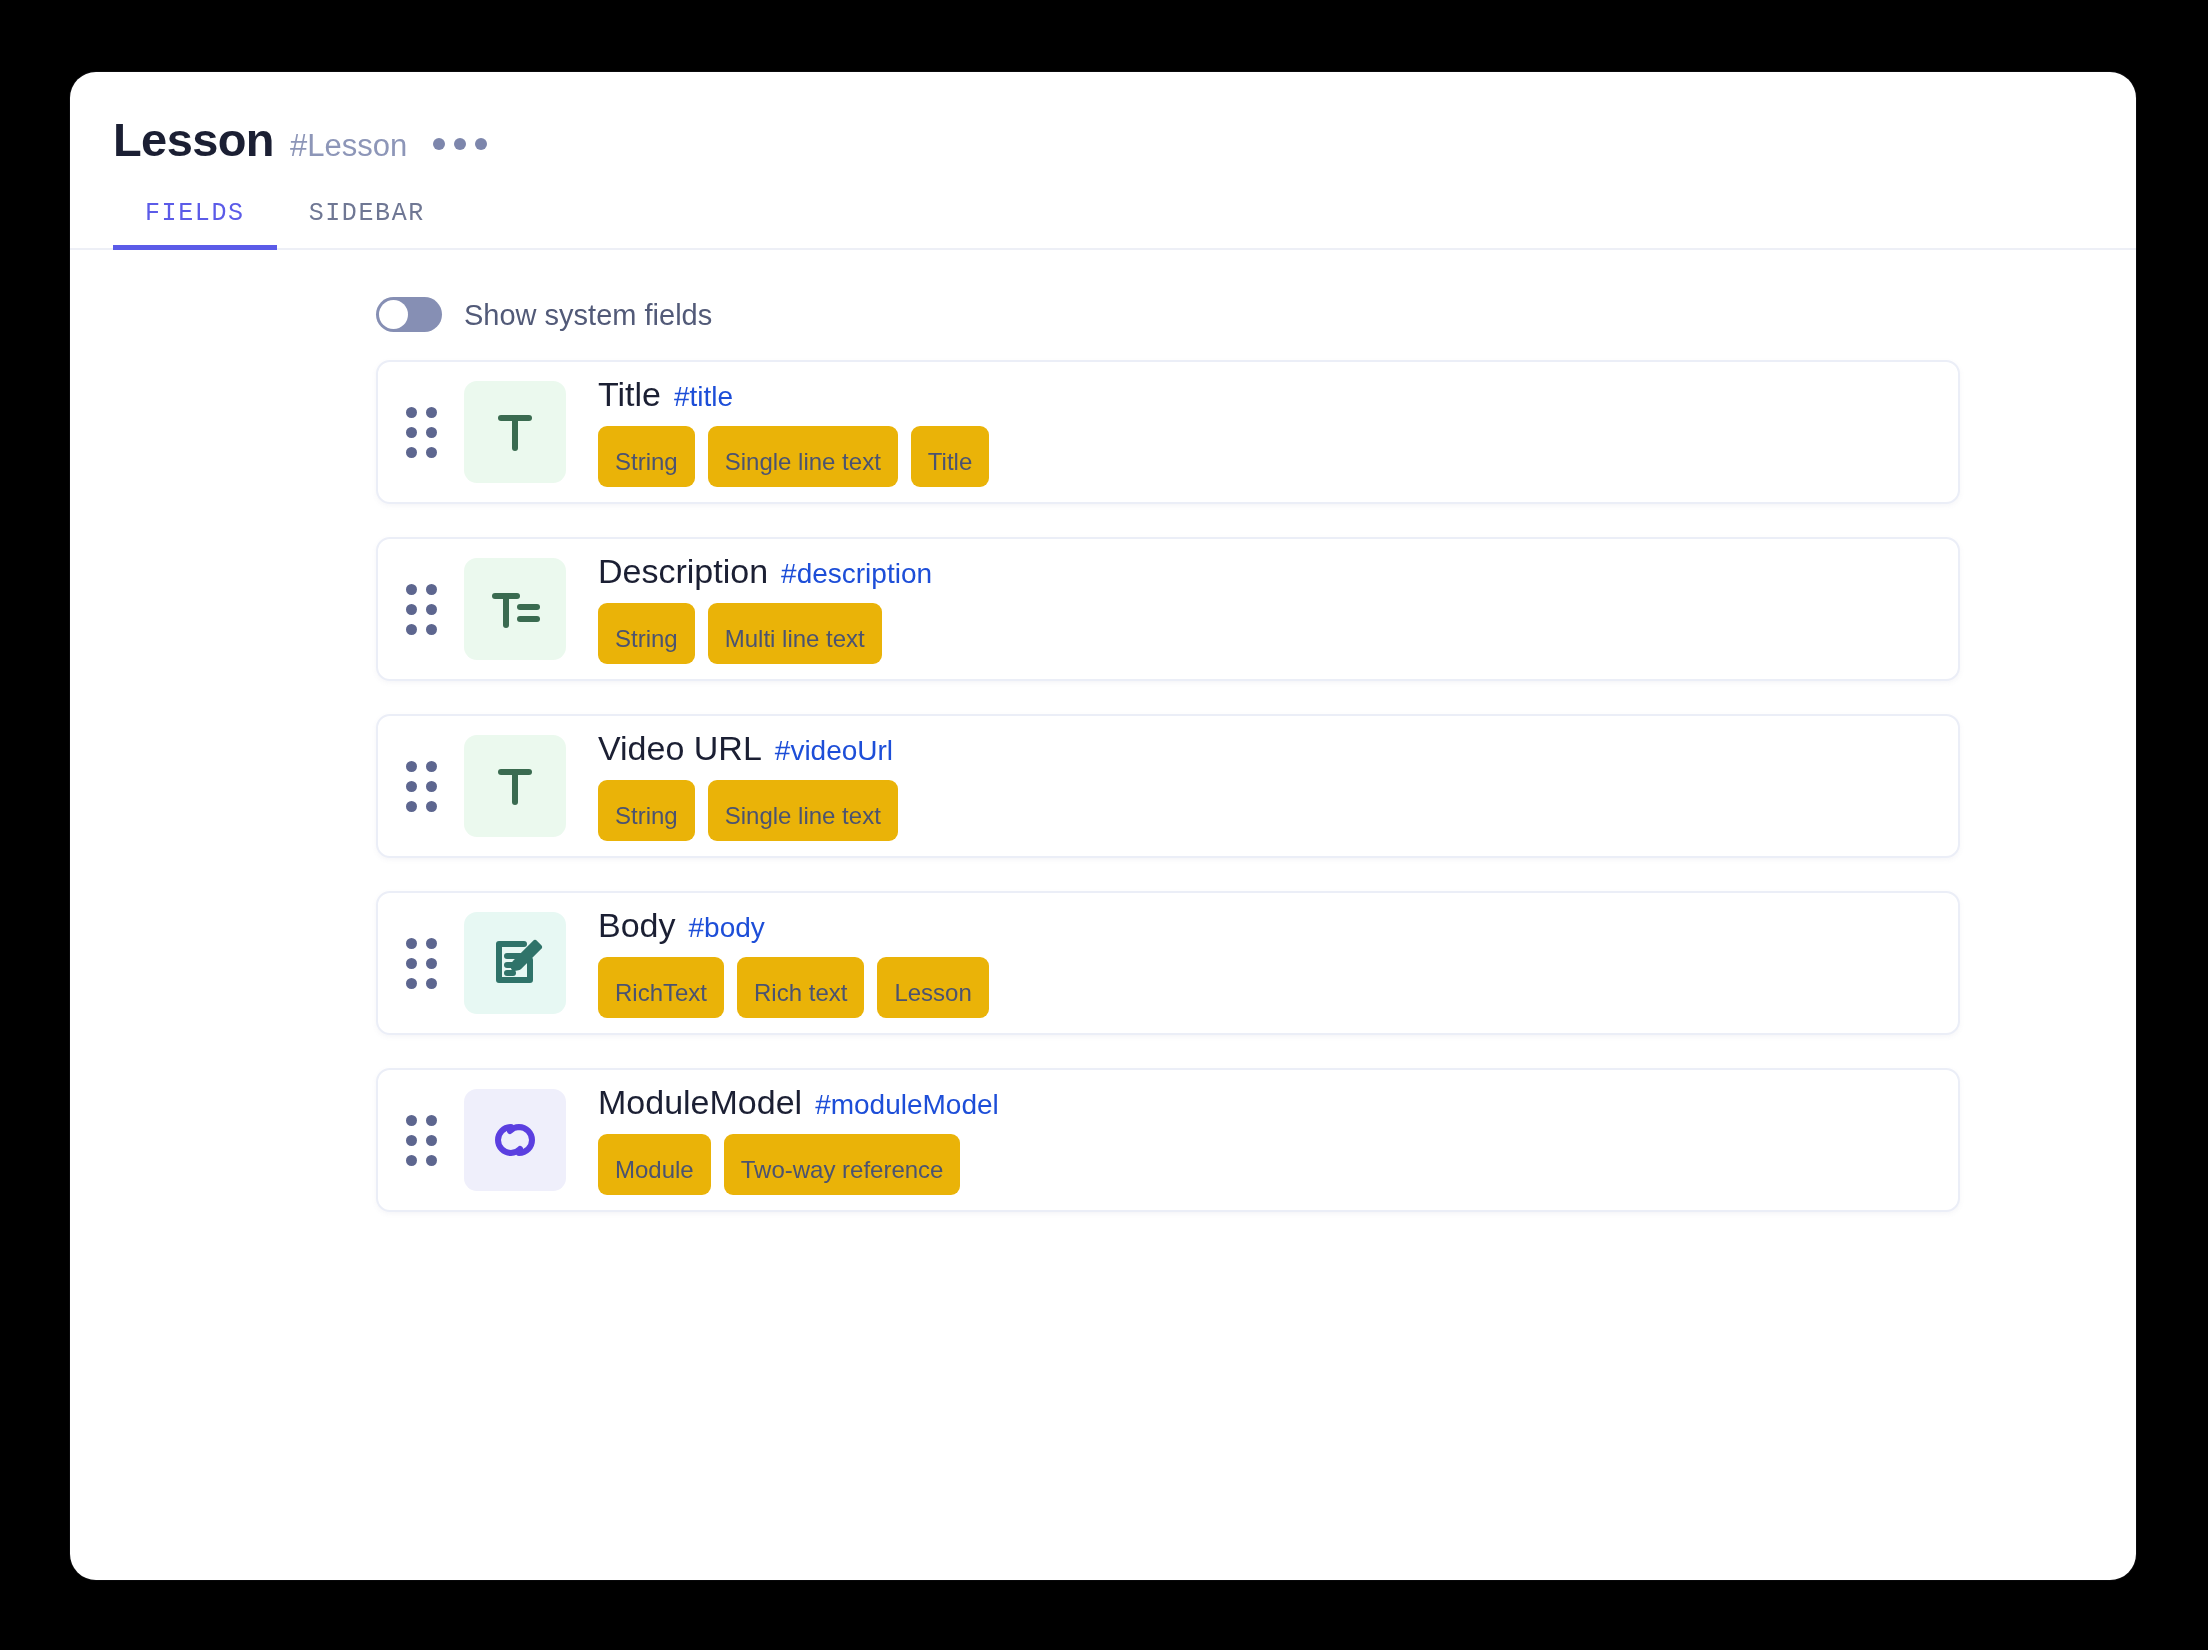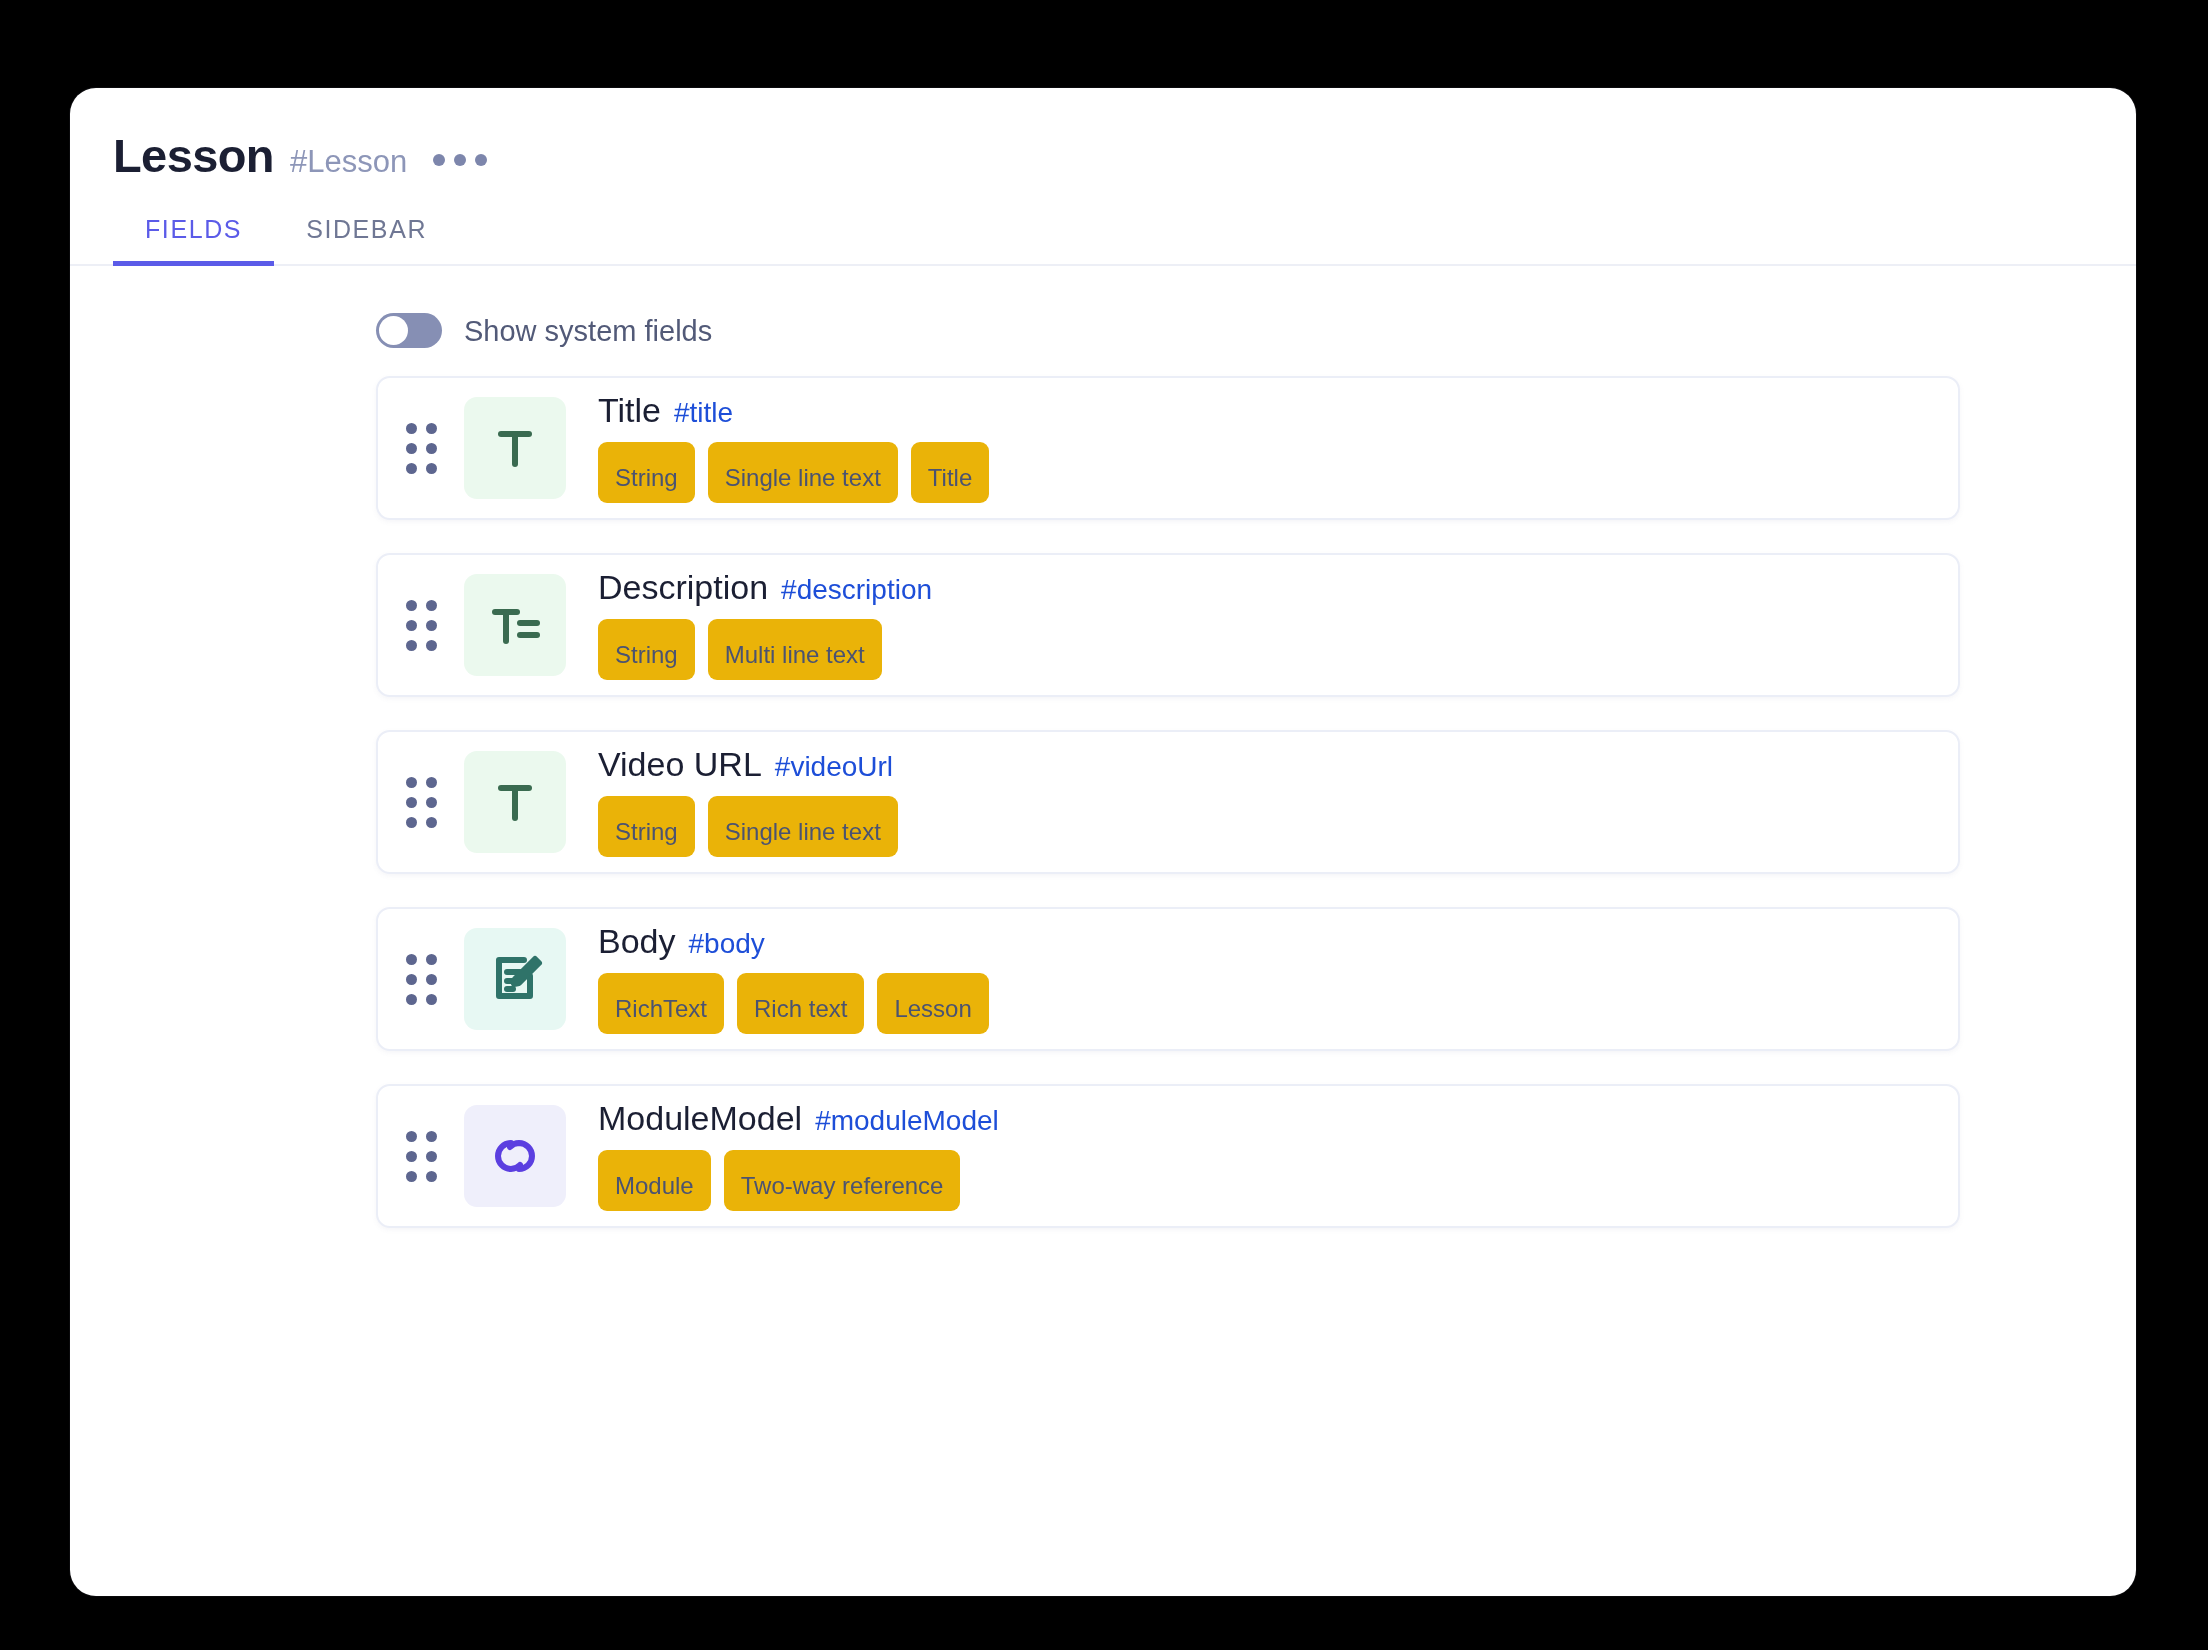--- a/index.html
+++ b/index.html
@@ -8,21 +8,21 @@
     width: 2208px;
     height: 1650px;
     background: #000000;
     font-family: "Liberation Sans", sans-serif;
     overflow: hidden;
   }
 
   .window {
     position: absolute;
     left: 70px;
-    top: 88px;
+    top: 72px;
     width: 2066px;
     height: 1508px;
     background: #ffffff;
     border-radius: 26px;
     box-shadow: 0 10px 34px rgba(0,0,0,0.55), 0 0 0 1px rgba(40,40,50,0.35);
     overflow: hidden;
   }
 
   
   .header {
@@ -72,21 +72,21 @@
     font-size: 25px;
     letter-spacing: 1.6px;
     font-weight: 500;
     color: #6F7794;
     padding: 0 32px 17px 32px;
     border-bottom: 5px solid transparent;
     margin-bottom: -2px;
     cursor: pointer;
     background: none;
     border-left: none; border-right: none; border-top: none;
-    font-family: Liberation Sans, sans-serif;
+    font-family: Liberation Mono, monospace;
   }
   .tab.active {
     color: #5B5BE8;
     border-bottom-color: #5B5BE8;
   }
 
   
   .toggle-row {
     margin: 47px 0 0 306px;
     display: flex;

